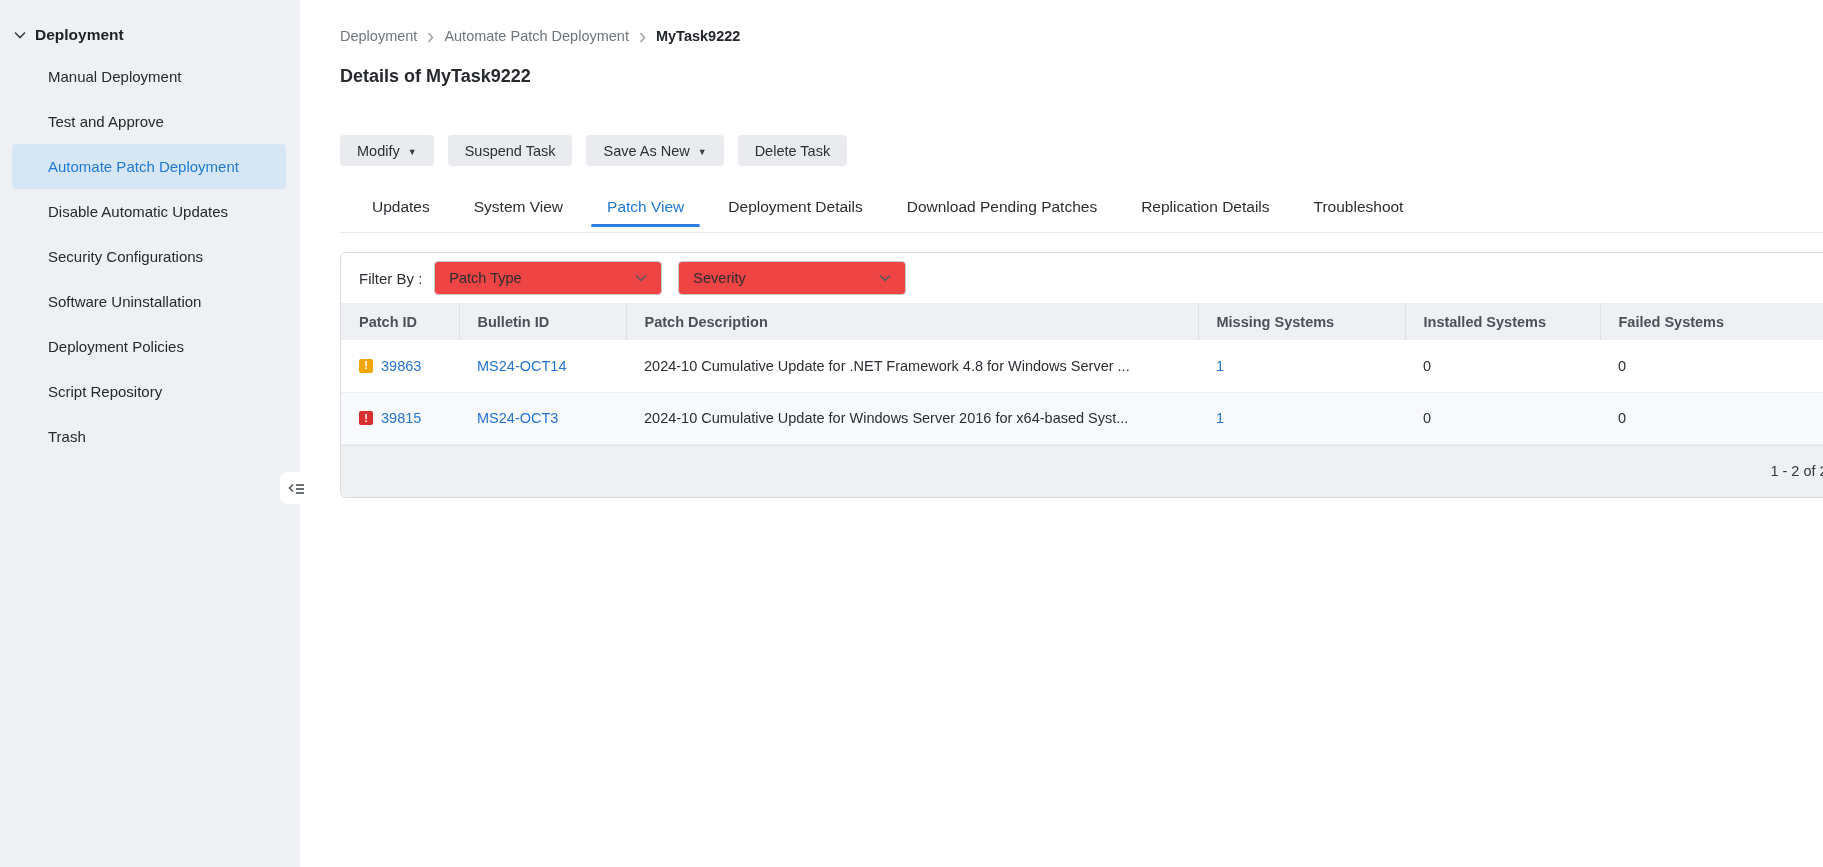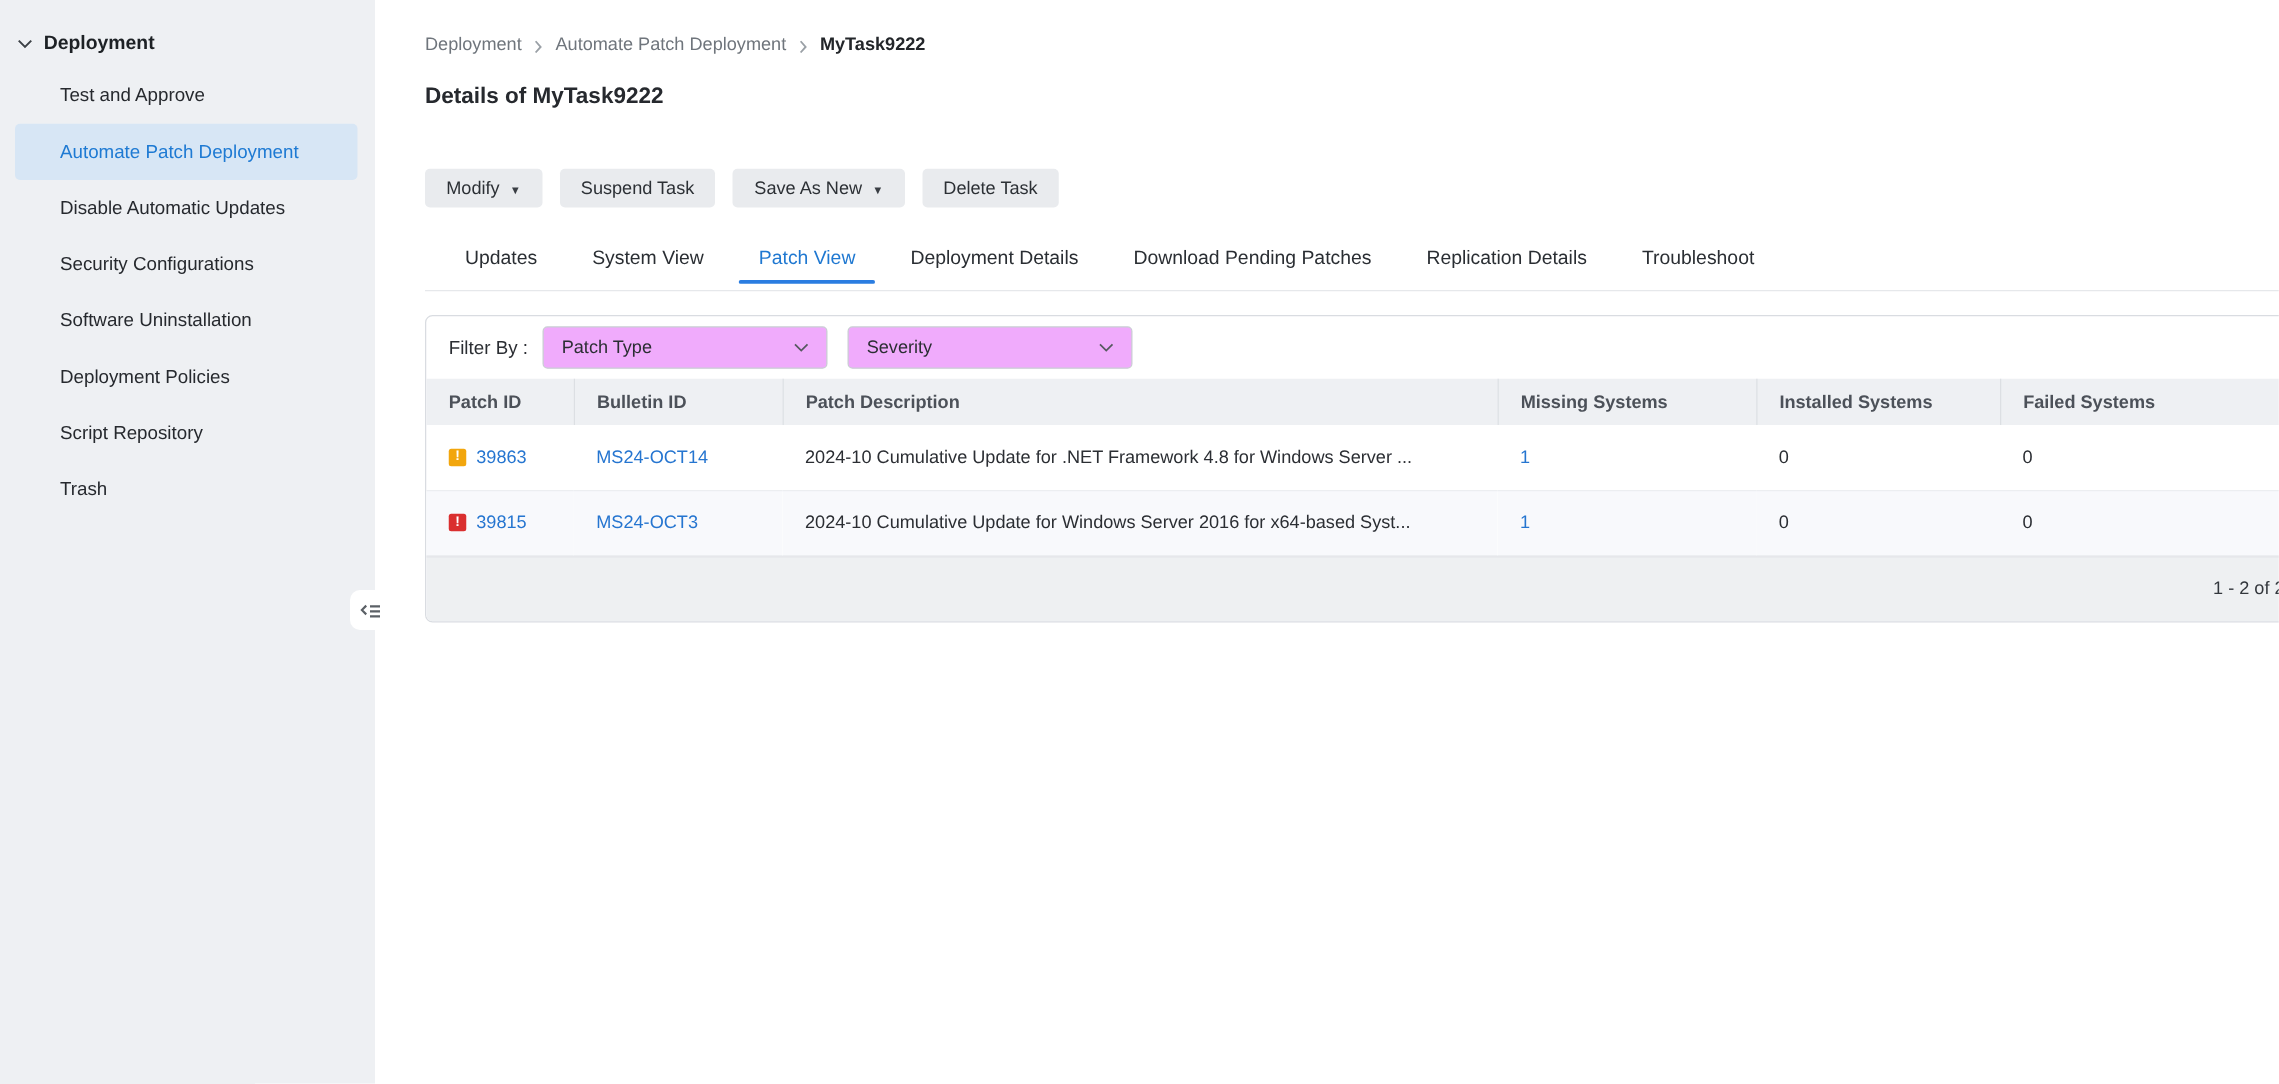--- a/index.html
+++ b/index.html
@@ -138,21 +138,21 @@
   .filter-row {
     height: 50px;
     display: flex; align-items: center;
     padding: 0 20px 0 18px;
   }
   .filter-label { font-size: 15px; color: #2b2e33; margin-right: 12px; white-space: nowrap; }
   .select {
     width: 228px; height: 34px;
     border: 1px solid #c9cdd3;
     border-radius: 4px;
-    background: #f0abfc;
+    background: #ef4444;
     display: inline-flex; align-items: center; justify-content: space-between;
     padding: 0 14px;
     font-size: 14.5px; color: #2b2e33;
     margin-right: 16px;
     cursor: pointer;
   }
   .select .chev { color: #55595f; display: inline-flex; }
   .filter-right { margin-left: auto; display: flex; align-items: center; flex-direction: column; }
   .total-label { font-size: 15px; color: #2f3338; font-weight: 500; }
   .vdivider { width: 1px; height: 18px; background: #c6cad0; margin: 0 20px; }
@@ -227,20 +227,21 @@
 
   <aside class="sidebar">
     <div class="sidebar-section">
       <span class="chev">
         <svg width="12" height="8" viewBox="0 0 12 8">
             <polyline points="1,1.5 6,6.5 11,1.5" fill="none" stroke="#3c4146" stroke-width="1.6"></polyline>
           </svg>
       </span>
       <span>Deployment</span>
     </div>
+    <div class="nav-item">Manual Deployment</div>
     <div class="nav-item">Test and Approve</div>
     <div class="nav-item active">Automate Patch Deployment</div>
     <div class="nav-item">Disable Automatic Updates</div>
     <div class="nav-item">Security Configurations</div>
     <div class="nav-item">Software Uninstallation</div>
     <div class="nav-item">Deployment Policies</div>
     <div class="nav-item">Script Repository</div>
     <div class="nav-item">Trash</div>
 
     <div class="collapse-tab">

